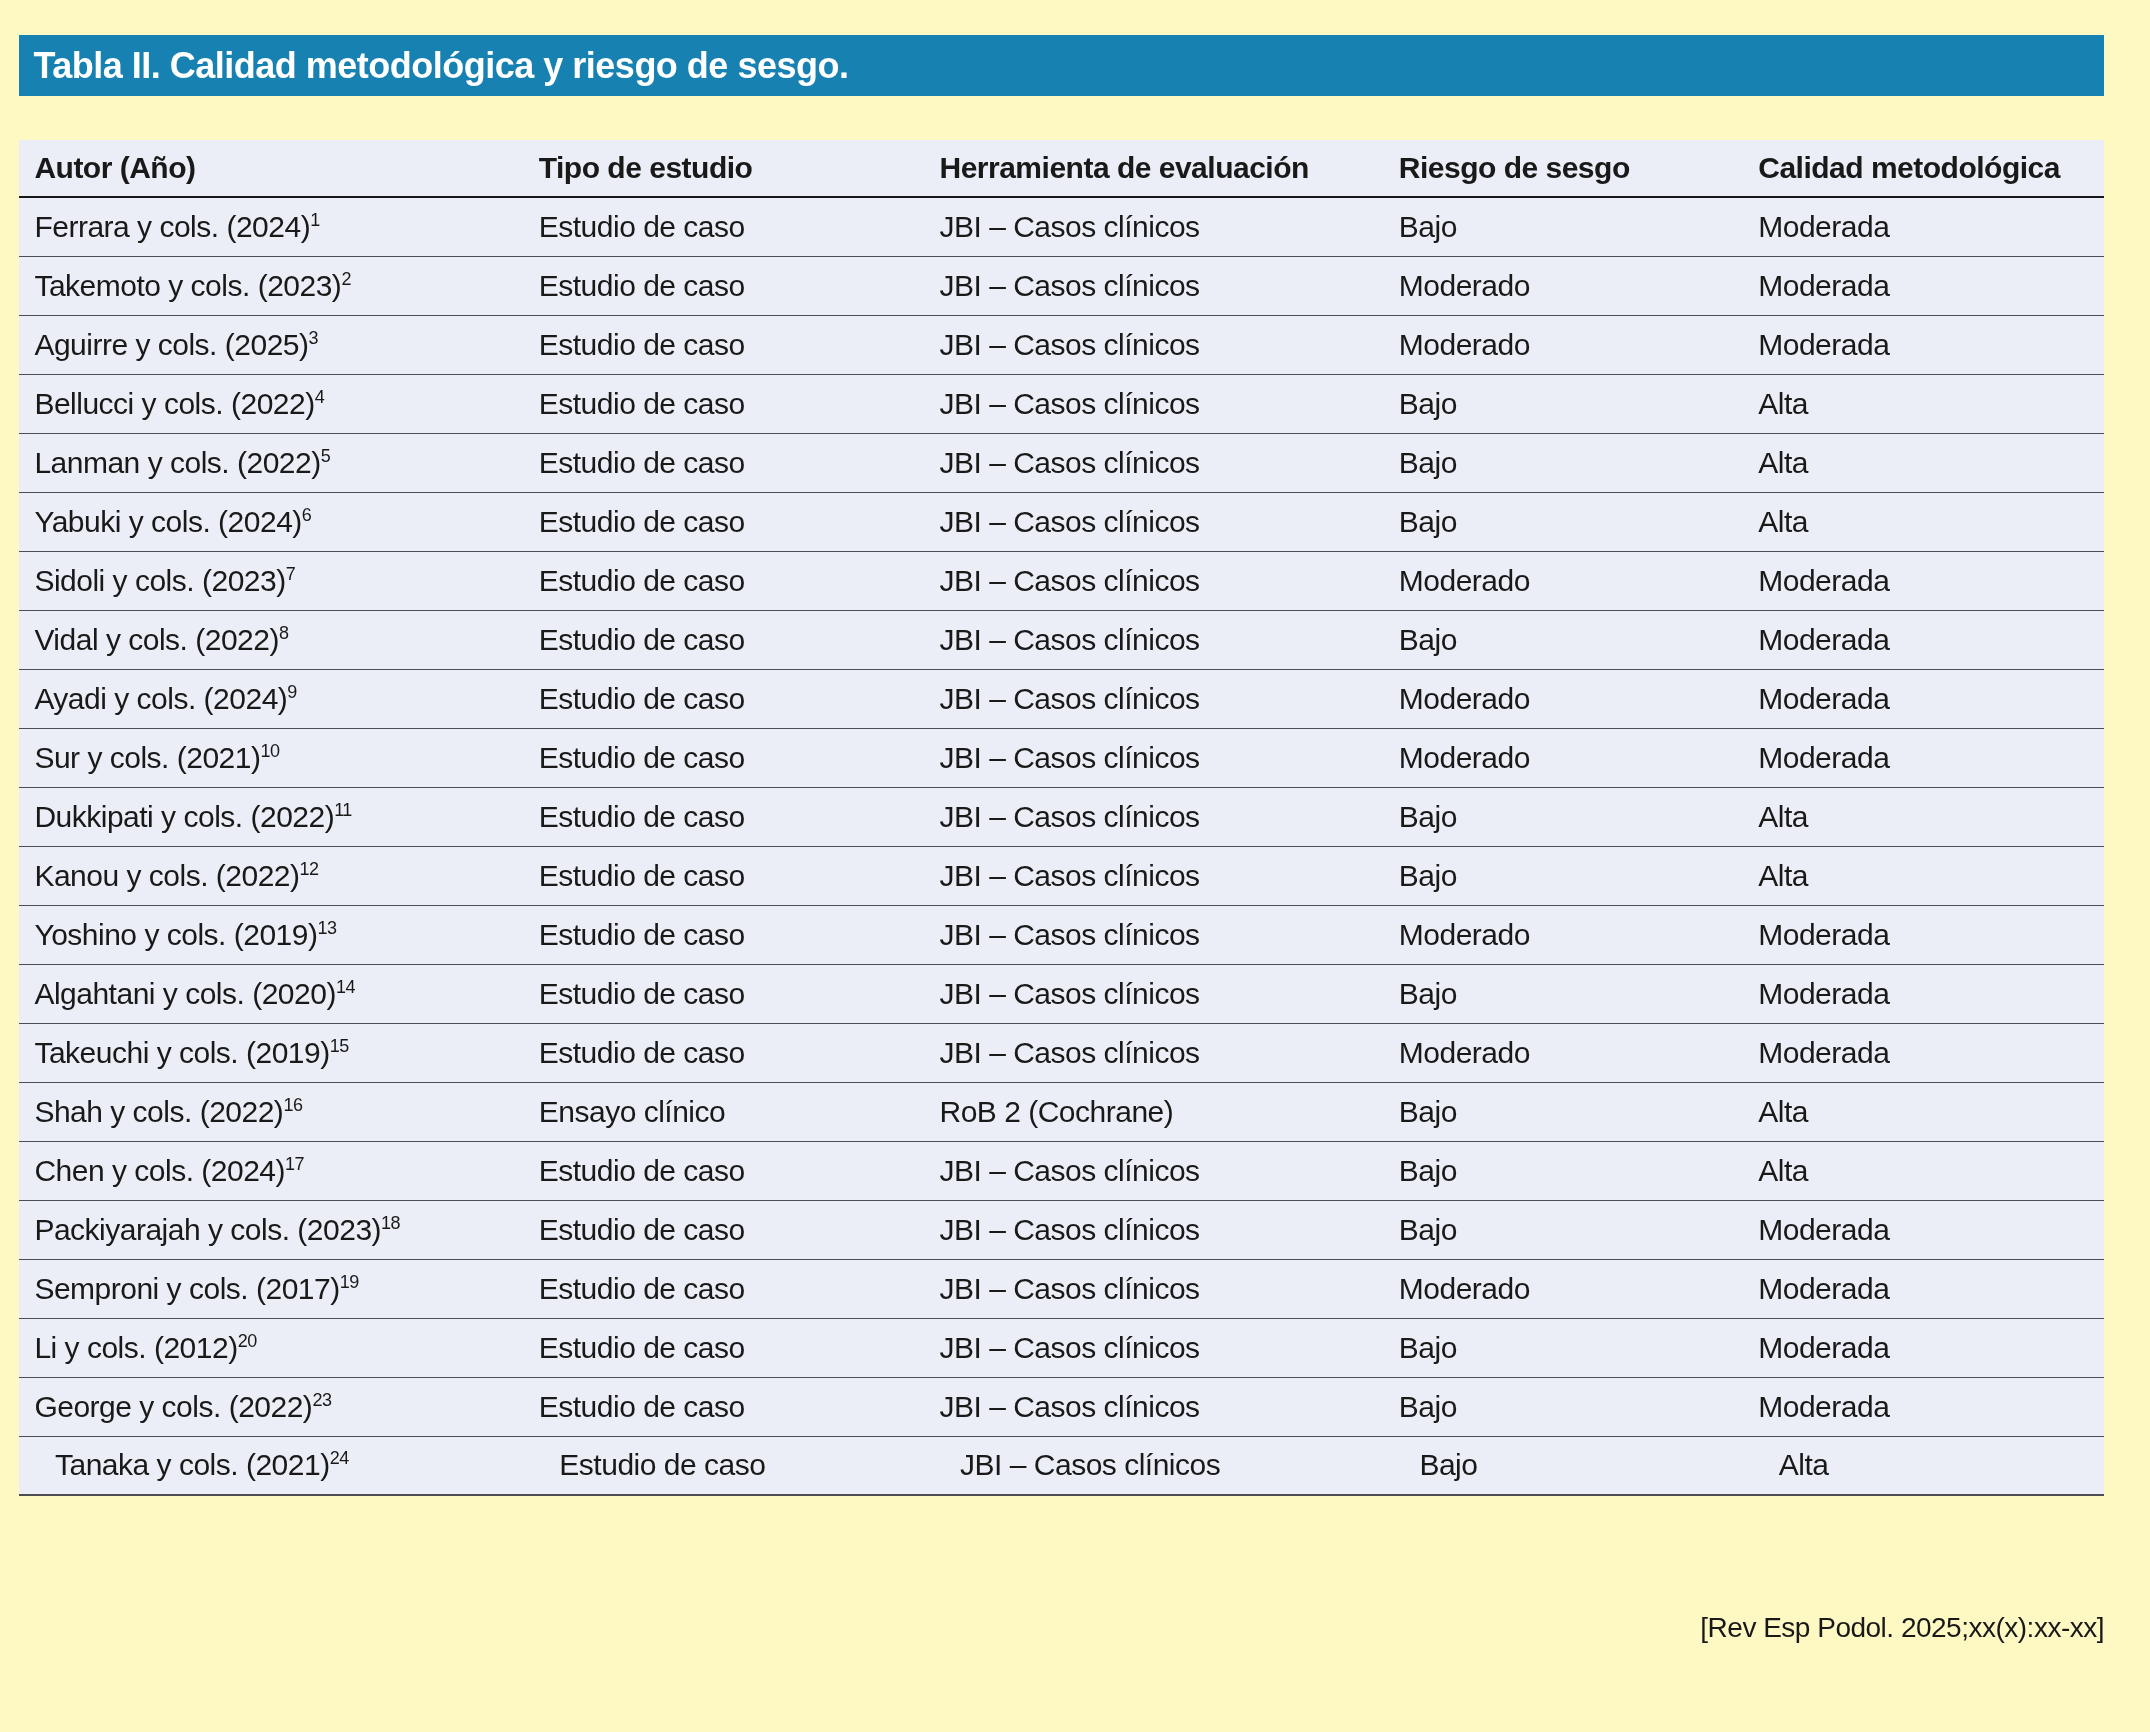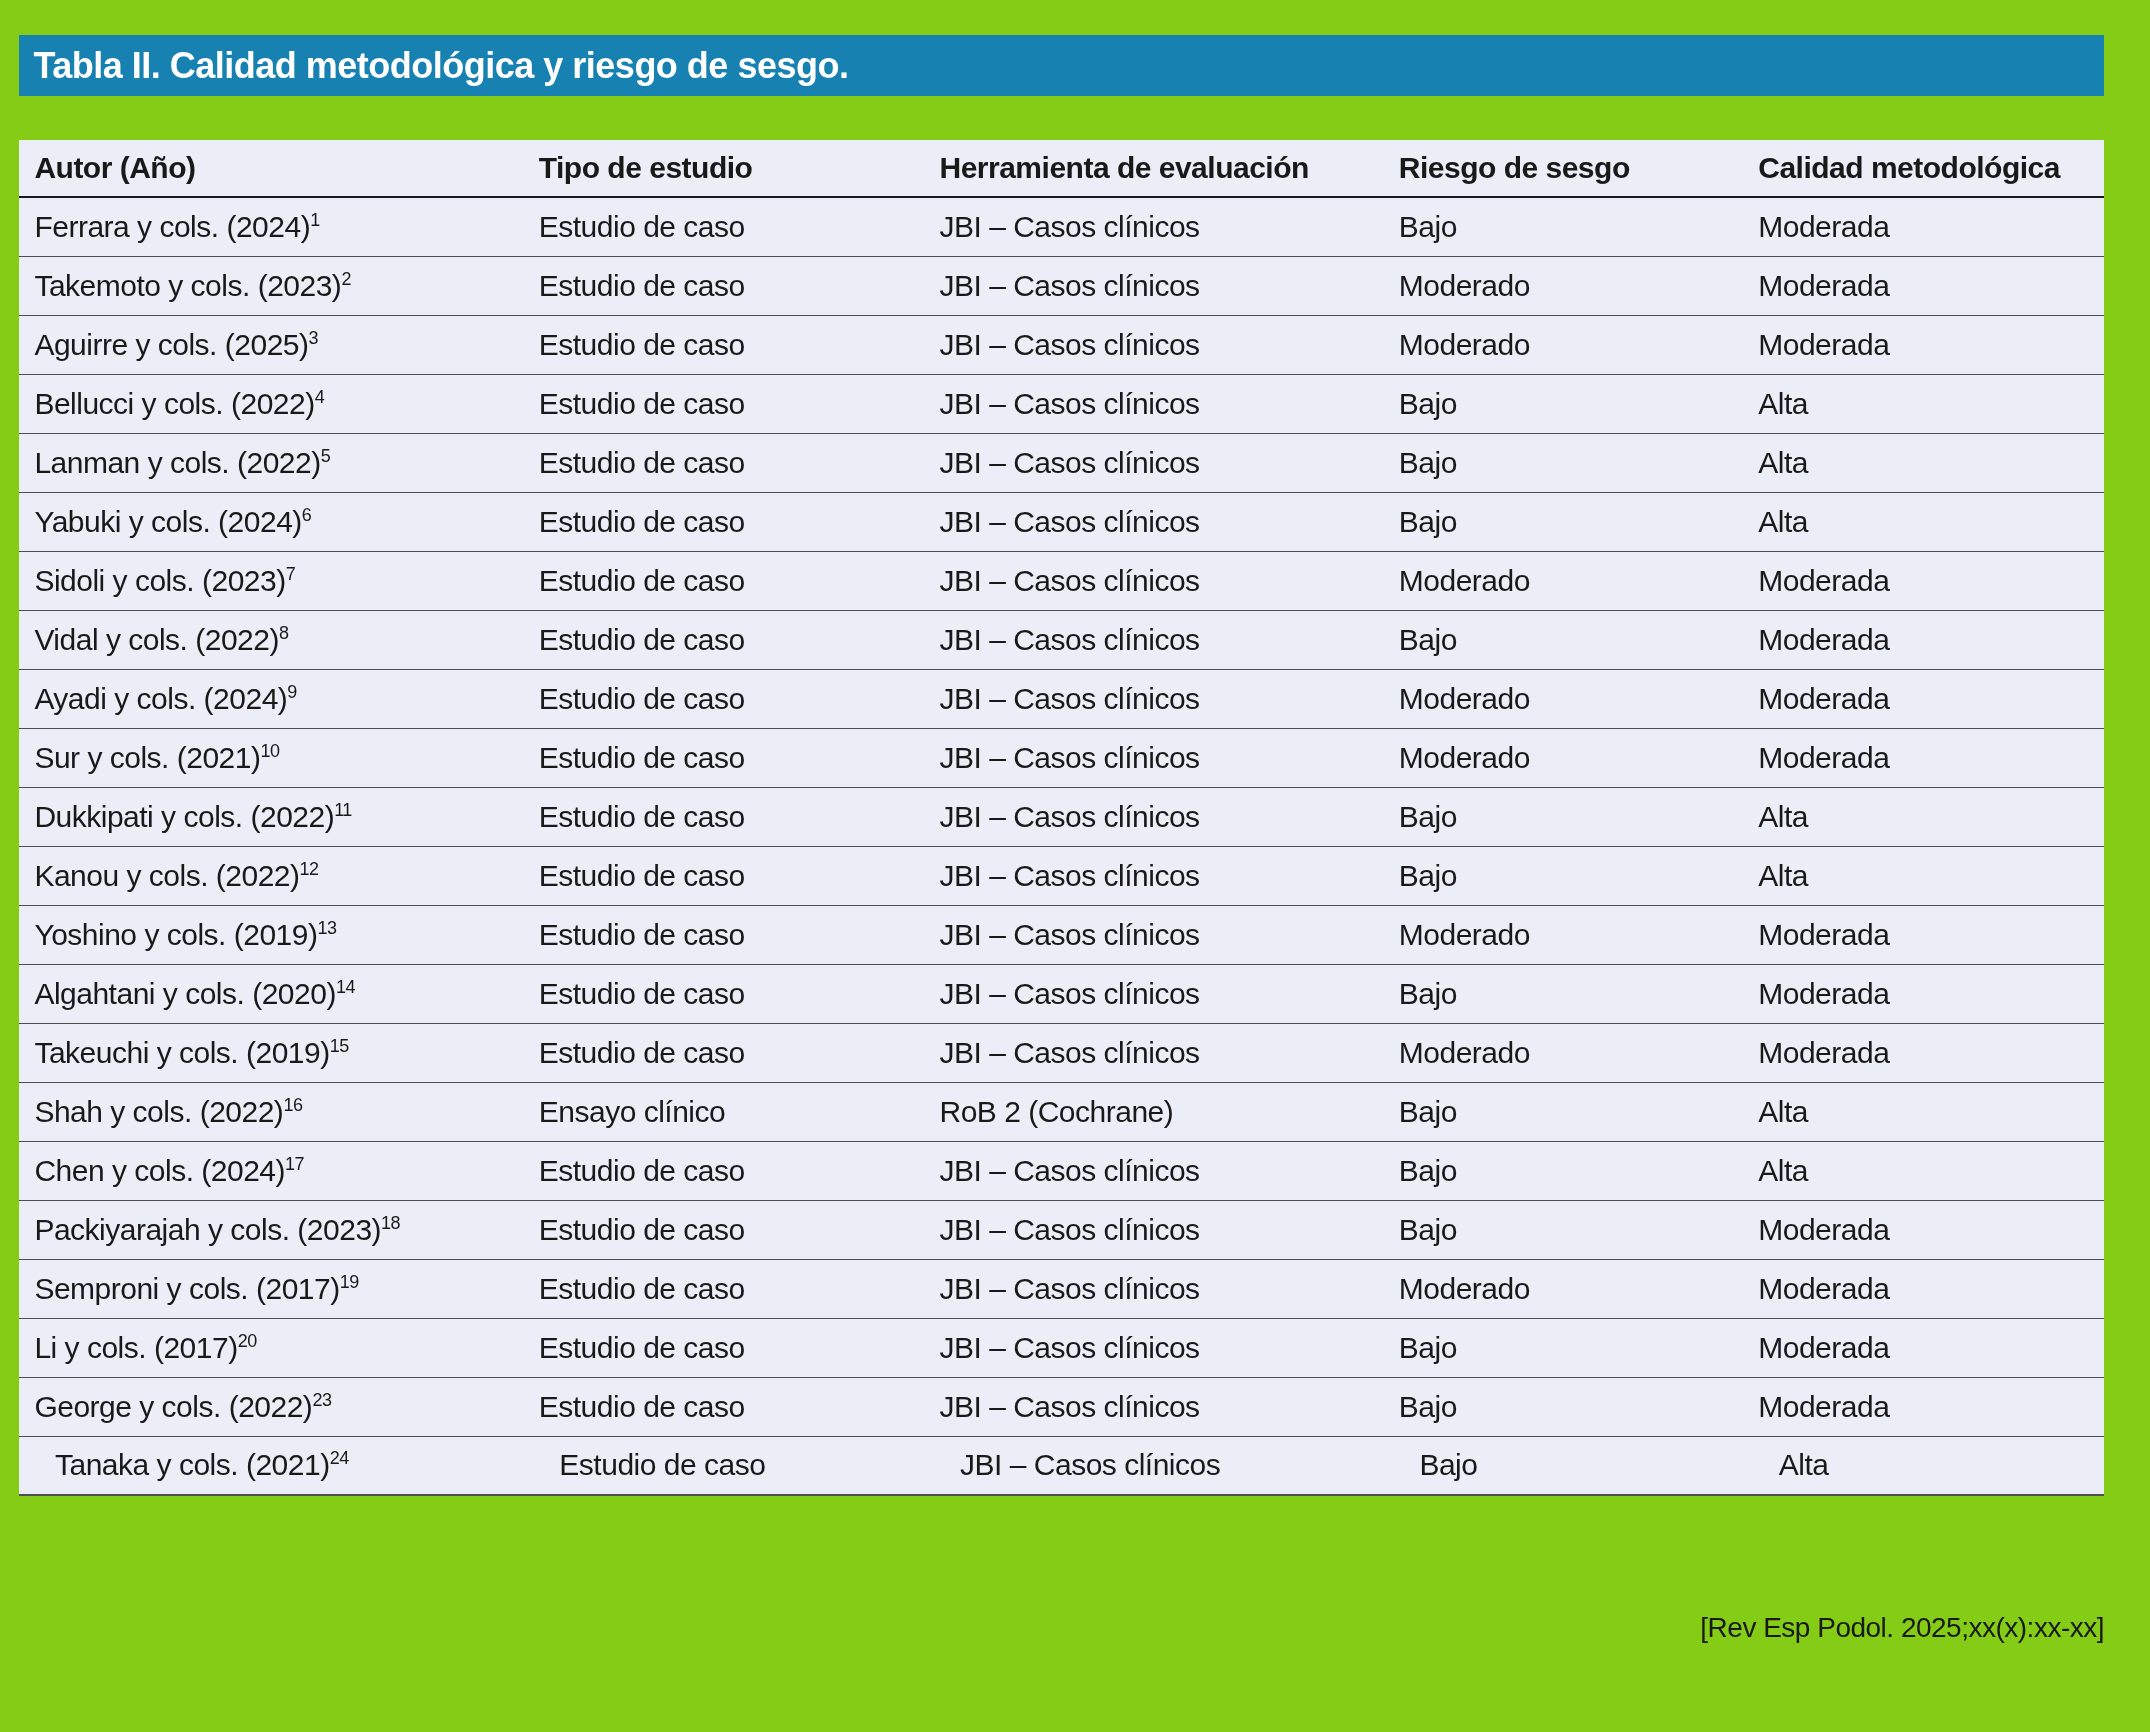--- a/index.html
+++ b/index.html
@@ -9,21 +9,21 @@
     --ink:#191919;
     --row-line:#4e4e52;
     --head-line:#17171a;
   }
   *{box-sizing:border-box;}
   html,body{margin:0;padding:0;background:#ffffff;}
   .page{
     position:relative;
     width:2150px;
     height:1732px;
-    background:#84cc16;
+    background:#fef9c3;
     font-family:"Liberation Sans", sans-serif;
     color:var(--ink);
     letter-spacing:-0.5px;
     overflow:hidden;
   }
   .table-block{
     position:absolute;
     left:19px;
     top:35px;
     width:2085px;
@@ -237,21 +237,21 @@
             <td>Moderada</td>
           </tr>
           <tr>
             <td><span>Semproni y cols. (2017)</span><sup>19</sup></td>
             <td>Estudio de caso</td>
             <td>JBI – Casos clínicos</td>
             <td>Moderado</td>
             <td>Moderada</td>
           </tr>
           <tr>
-            <td><span>Li y cols. (2017)</span><sup>20</sup></td>
+            <td><span>Li y cols. (2012)</span><sup>20</sup></td>
             <td>Estudio de caso</td>
             <td>JBI – Casos clínicos</td>
             <td>Bajo</td>
             <td>Moderada</td>
           </tr>
           <tr>
             <td><span>George y cols. (2022)</span><sup>23</sup></td>
             <td>Estudio de caso</td>
             <td>JBI – Casos clínicos</td>
             <td>Bajo</td>

